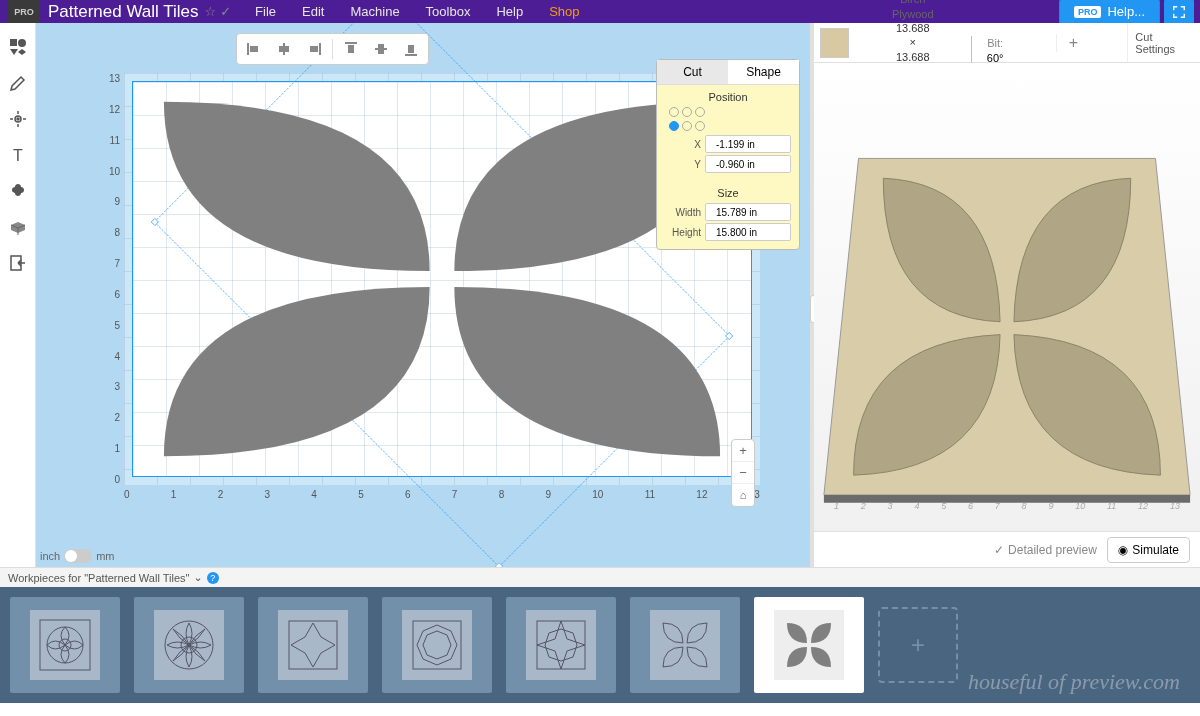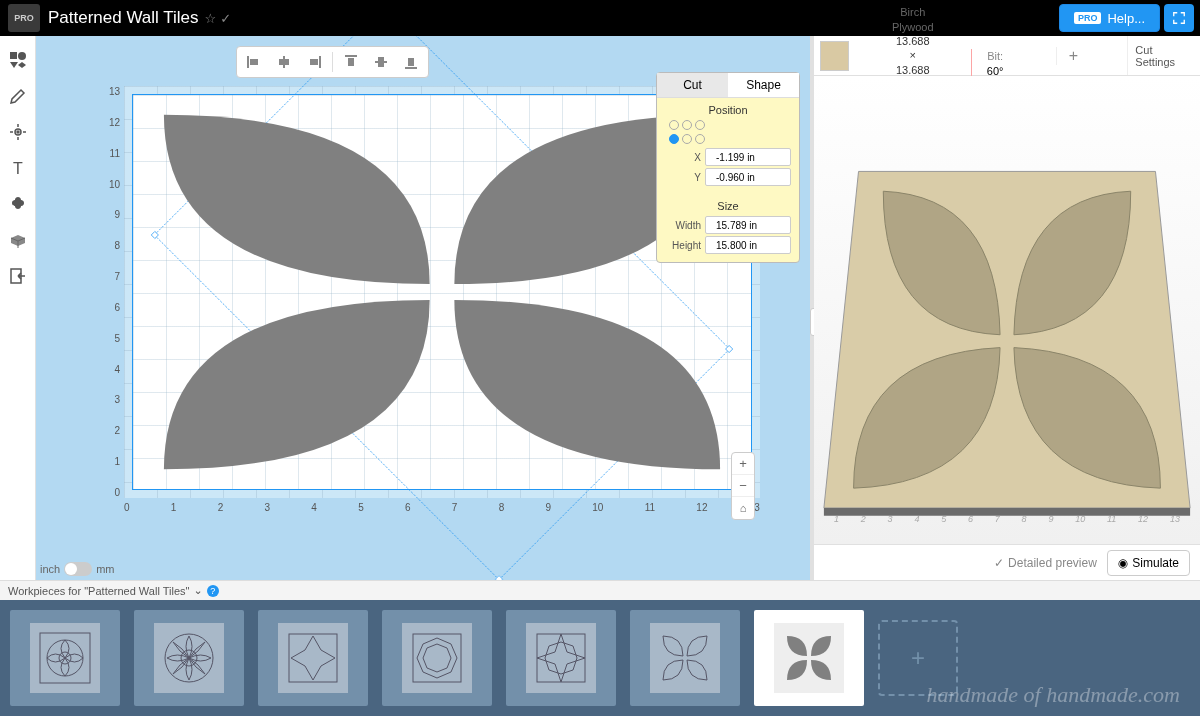--- a/index.html
+++ b/index.html
@@ -1,19 +1,19 @@
 <!DOCTYPE html>
 <html><head>
 <meta charset="utf-8">
 <style>
 * { margin: 0; padding: 0; box-sizing: border-box; font-family: -apple-system, BlinkMacSystemFont, "Segoe UI", Arial, sans-serif; }
 html, body { width: 1200px; height: 716px; overflow: hidden; background: #fff; }
 
 
-.topbar { height: 36px; background: #000000; display: flex; align-items: center; color: #e6e6e6; font-size: 13px; }
+.topbar { height: 23px; background: #4c1d95; display: flex; align-items: center; color: #e6e6e6; font-size: 13px; }
 .topbar .logo { width: 32px; height: 28px; margin: 0 8px; background: #3a3a3a; border-radius: 3px; display: flex; align-items: center; justify-content: center; font-size: 9px; color: #ccc; font-weight: bold; }
 .topbar .title { font-size: 17px; color: #fff; margin-right: 6px; }
 .topbar .star { color: #888; margin-right: 4px; }
 .topbar .menus { display: flex; margin-left: 20px; gap: 26px; }
 .topbar .menus div { cursor: pointer; color: #e6e6e6; }
 .topbar .menus .shop { color: #f39c12; }
 .topbar .spacer { flex: 1; }
 .topbar .carve { background: #2196f3; border: 1px solid #1e88e5; color: #fff; border-radius: 4px; height: 28px; padding: 0 14px; display: flex; align-items: center; gap: 6px; margin-right: 4px; font-size: 13px; }
 .topbar .carve .pro { background: #fff; color: #2196f3; font-size: 9px; padding: 1px 4px; border-radius: 2px; font-weight: bold; }
 .topbar .expand { width: 30px; height: 28px; background: #2196f3; border-radius: 4px; margin-right: 6px; display: flex; align-items: center; justify-content: center; color: #fff; }
@@ -103,20 +103,28 @@
 .watermark { position: absolute; right: 20px; bottom: 8px; color: rgba(255,255,255,.35); font-style: italic; font-size: 22px; font-family: cursive; pointer-events: none; }
 </style>
 </head>
 <body>
 
 <div class="topbar">
   <div class="logo">PRO</div>
   <span class="title">Patterned Wall Tiles</span>
   <span class="star">☆</span>
   <span class="star">✓</span>
+  <div class="menus">
+    <div>File</div>
+    <div>Edit</div>
+    <div>Machine</div>
+    <div>Toolbox</div>
+    <div>Help</div>
+    <div class="shop">Shop</div>
+  </div>
   <div class="spacer"></div>
   <button class="carve">
     <span class="pro">PRO</span>
     <span>Help...</span>
   </button>
   <div class="expand">
     <svg viewBox="0 0 16 16" width="14" height="14" fill="none" stroke="#fff" stroke-width="1.5">
         <path d="M2 6V2h4M14 10v4h-4M10 2h4v4M6 14H2v-4"></path>
       </svg>
   </div>
@@ -441,14 +449,14 @@
       <div class="inner">
         <svg width="60" height="60" viewBox="0 0 60 60">
           <path d="M8 8 Q28 8 28 28 Q8 28 8 8 Z" fill="#808080"></path>
           <path d="M52 8 Q32 8 32 28 Q52 28 52 8 Z" fill="#808080"></path>
           <path d="M8 52 Q28 52 28 32 Q8 32 8 52 Z" fill="#808080"></path>
           <path d="M52 52 Q32 52 32 32 Q52 32 52 52 Z" fill="#808080"></path>
         </svg>
       </div>
     </div>
   <div class="wp-add">+</div>
-  <div class="watermark">handmade of handmade.com</div>
+  <div class="watermark">houseful of preview.com</div>
 </div>
 
 </body></html>

